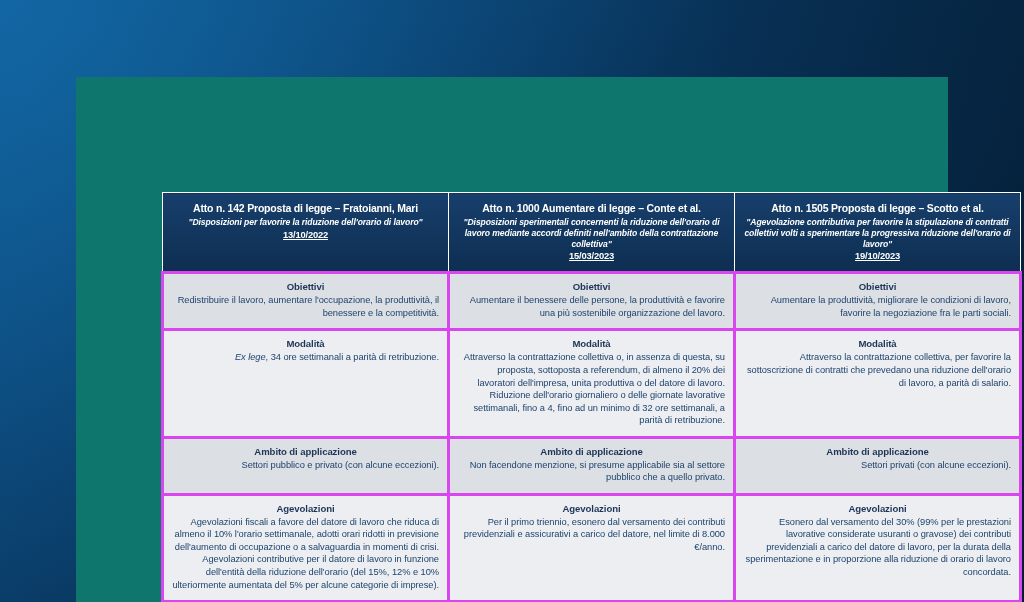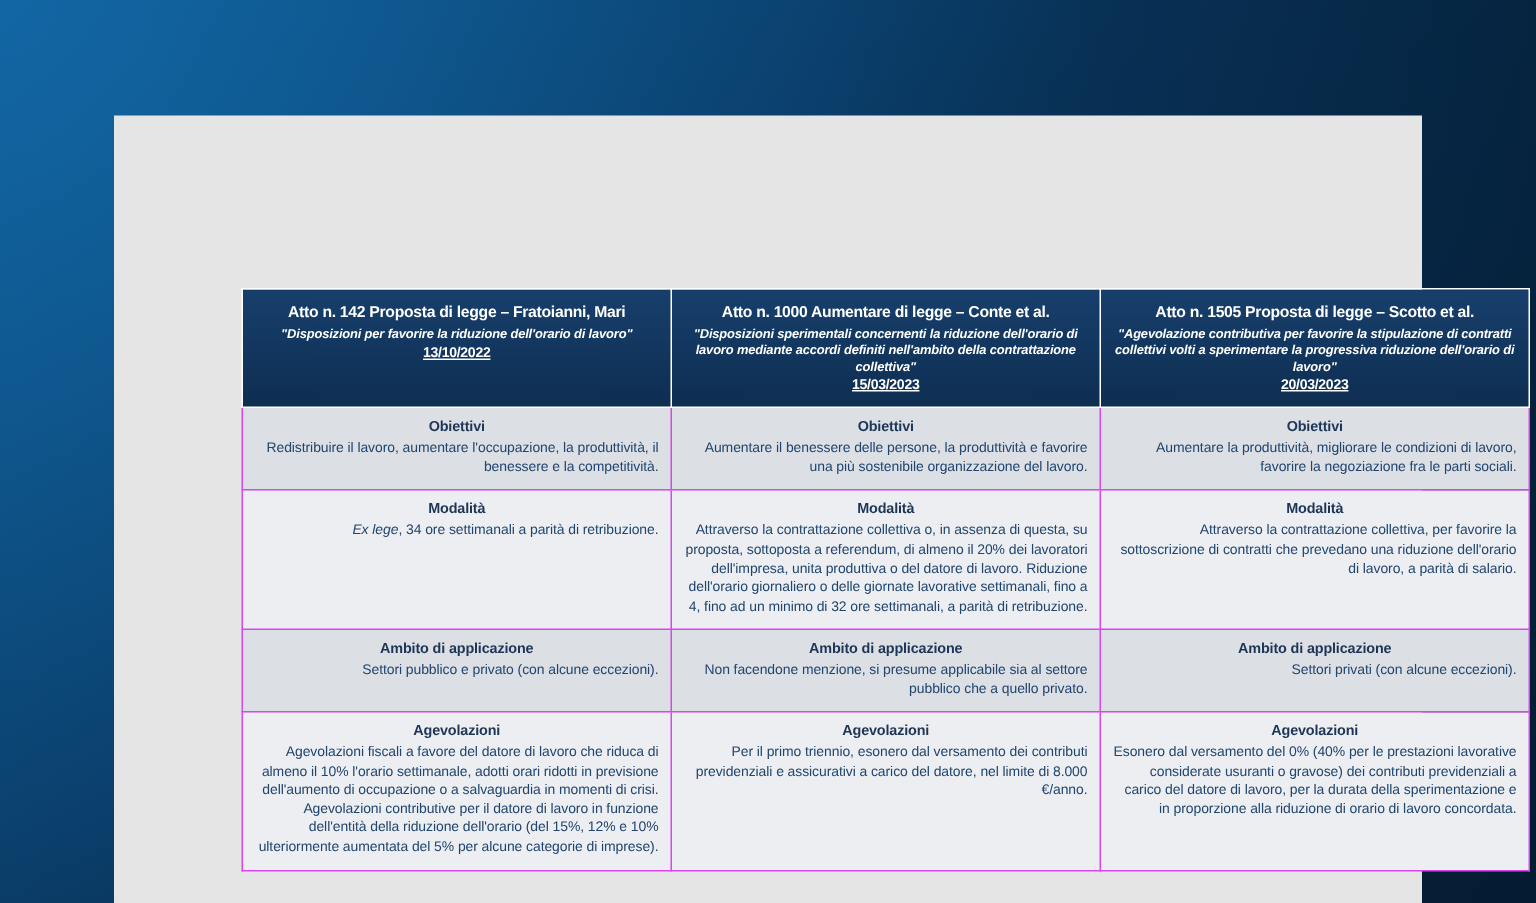--- a/index.html
+++ b/index.html
@@ -19,21 +19,21 @@
     position: absolute;
     left: 0; top: 0;
     width: 100%; height: 100%;
     background: linear-gradient(135deg, rgba(20,110,175,0.55) 0%, rgba(8,50,90,0.0) 45%, rgba(3,20,38,0.45) 100%);
     pointer-events: none;
   }
   #slide-card {
     position: absolute;
     left: 76px; top: 77px;
     width: 872px; height: 525px;
-    background: #e5e5e5;
+    background: #0f766e;
   }
   #table-wrap {
     position: absolute;
     left: 85px; top: 115px;
     width: 858px;
   }
   table.comparison {
     border-collapse: collapse;
     width: 858px;
     table-layout: fixed;
@@ -68,21 +68,21 @@
   .head-date {
     font-size: 9.4px;
     font-weight: bold;
     text-align: center;
     margin-top: 1px;
     letter-spacing: -0.2px;
     text-decoration: underline;
   }
 
   td.body-cell {
-    border: 1px solid #d946ef;
+    border: 3px solid #d946ef;
     vertical-align: top;
     padding: 7px 8px 9px 8px;
     color: #1f3a5f;
   }
   tr.band-a td.body-cell { background: #dcdfe4; }
   tr.band-b td.body-cell { background: #eceef1; }
 
   .cell-label {
     font-size: 9.6px;
     font-weight: bold;
@@ -122,21 +122,21 @@
             <div class="head-date">13/10/2022</div>
           </th>
           <th class="head-cell">
             <div class="head-title">Atto n. 1000 Aumentare di legge – Conte et al.</div>
             <div class="head-sub">"Disposizioni sperimentali concernenti la riduzione dell'orario di lavoro mediante accordi definiti nell'ambito della contrattazione collettiva"</div>
             <div class="head-date">15/03/2023</div>
           </th>
           <th class="head-cell">
             <div class="head-title">Atto n. 1505 Proposta di legge – Scotto et al.</div>
             <div class="head-sub">"Agevolazione contributiva per favorire la stipulazione di contratti collettivi volti a sperimentare la progressiva riduzione dell'orario di lavoro"</div>
-            <div class="head-date">20/03/2023</div>
+            <div class="head-date">19/10/2023</div>
           </th>
         </tr>
       </thead>
       <tbody>
 
         <tr class="band-a">
           <td class="body-cell">
             <div class="cell-label">Obiettivi</div>
             <div class="cell-text">Redistribuire il lavoro, aumentare l'occupazione, la produttività, il benessere e la competitività.</div>
           </td>
@@ -184,21 +184,21 @@
           <td class="body-cell">
             <div class="cell-label">Agevolazioni</div>
             <div class="cell-text">Agevolazioni fiscali a favore del datore di lavoro che riduca di almeno il 10% l'orario settimanale, adotti orari ridotti in previsione dell'aumento di occupazione o a salvaguardia in momenti di crisi.<br>Agevolazioni contributive per il datore di lavoro in funzione dell'entità della riduzione dell'orario (del 15%, 12% e 10% ulteriormente aumentata del 5% per alcune categorie di imprese).</div>
           </td>
           <td class="body-cell">
             <div class="cell-label">Agevolazioni</div>
             <div class="cell-text">Per il primo triennio, esonero dal versamento dei contributi previdenziali e assicurativi a carico del datore, nel limite di 8.000 €/anno.</div>
           </td>
           <td class="body-cell">
             <div class="cell-label">Agevolazioni</div>
-            <div class="cell-text">Esonero dal versamento del 0% (40% per le prestazioni lavorative considerate usuranti o gravose) dei contributi previdenziali a carico del datore di lavoro, per la durata della sperimentazione e in proporzione alla riduzione di orario di lavoro concordata.</div>
+            <div class="cell-text">Esonero dal versamento del 30% (99% per le prestazioni lavorative considerate usuranti o gravose) dei contributi previdenziali a carico del datore di lavoro, per la durata della sperimentazione e in proporzione alla riduzione di orario di lavoro concordata.</div>
           </td>
         </tr>
 
       </tbody>
     </table>
   </div>
 
 </div>
 
 </body></html>

